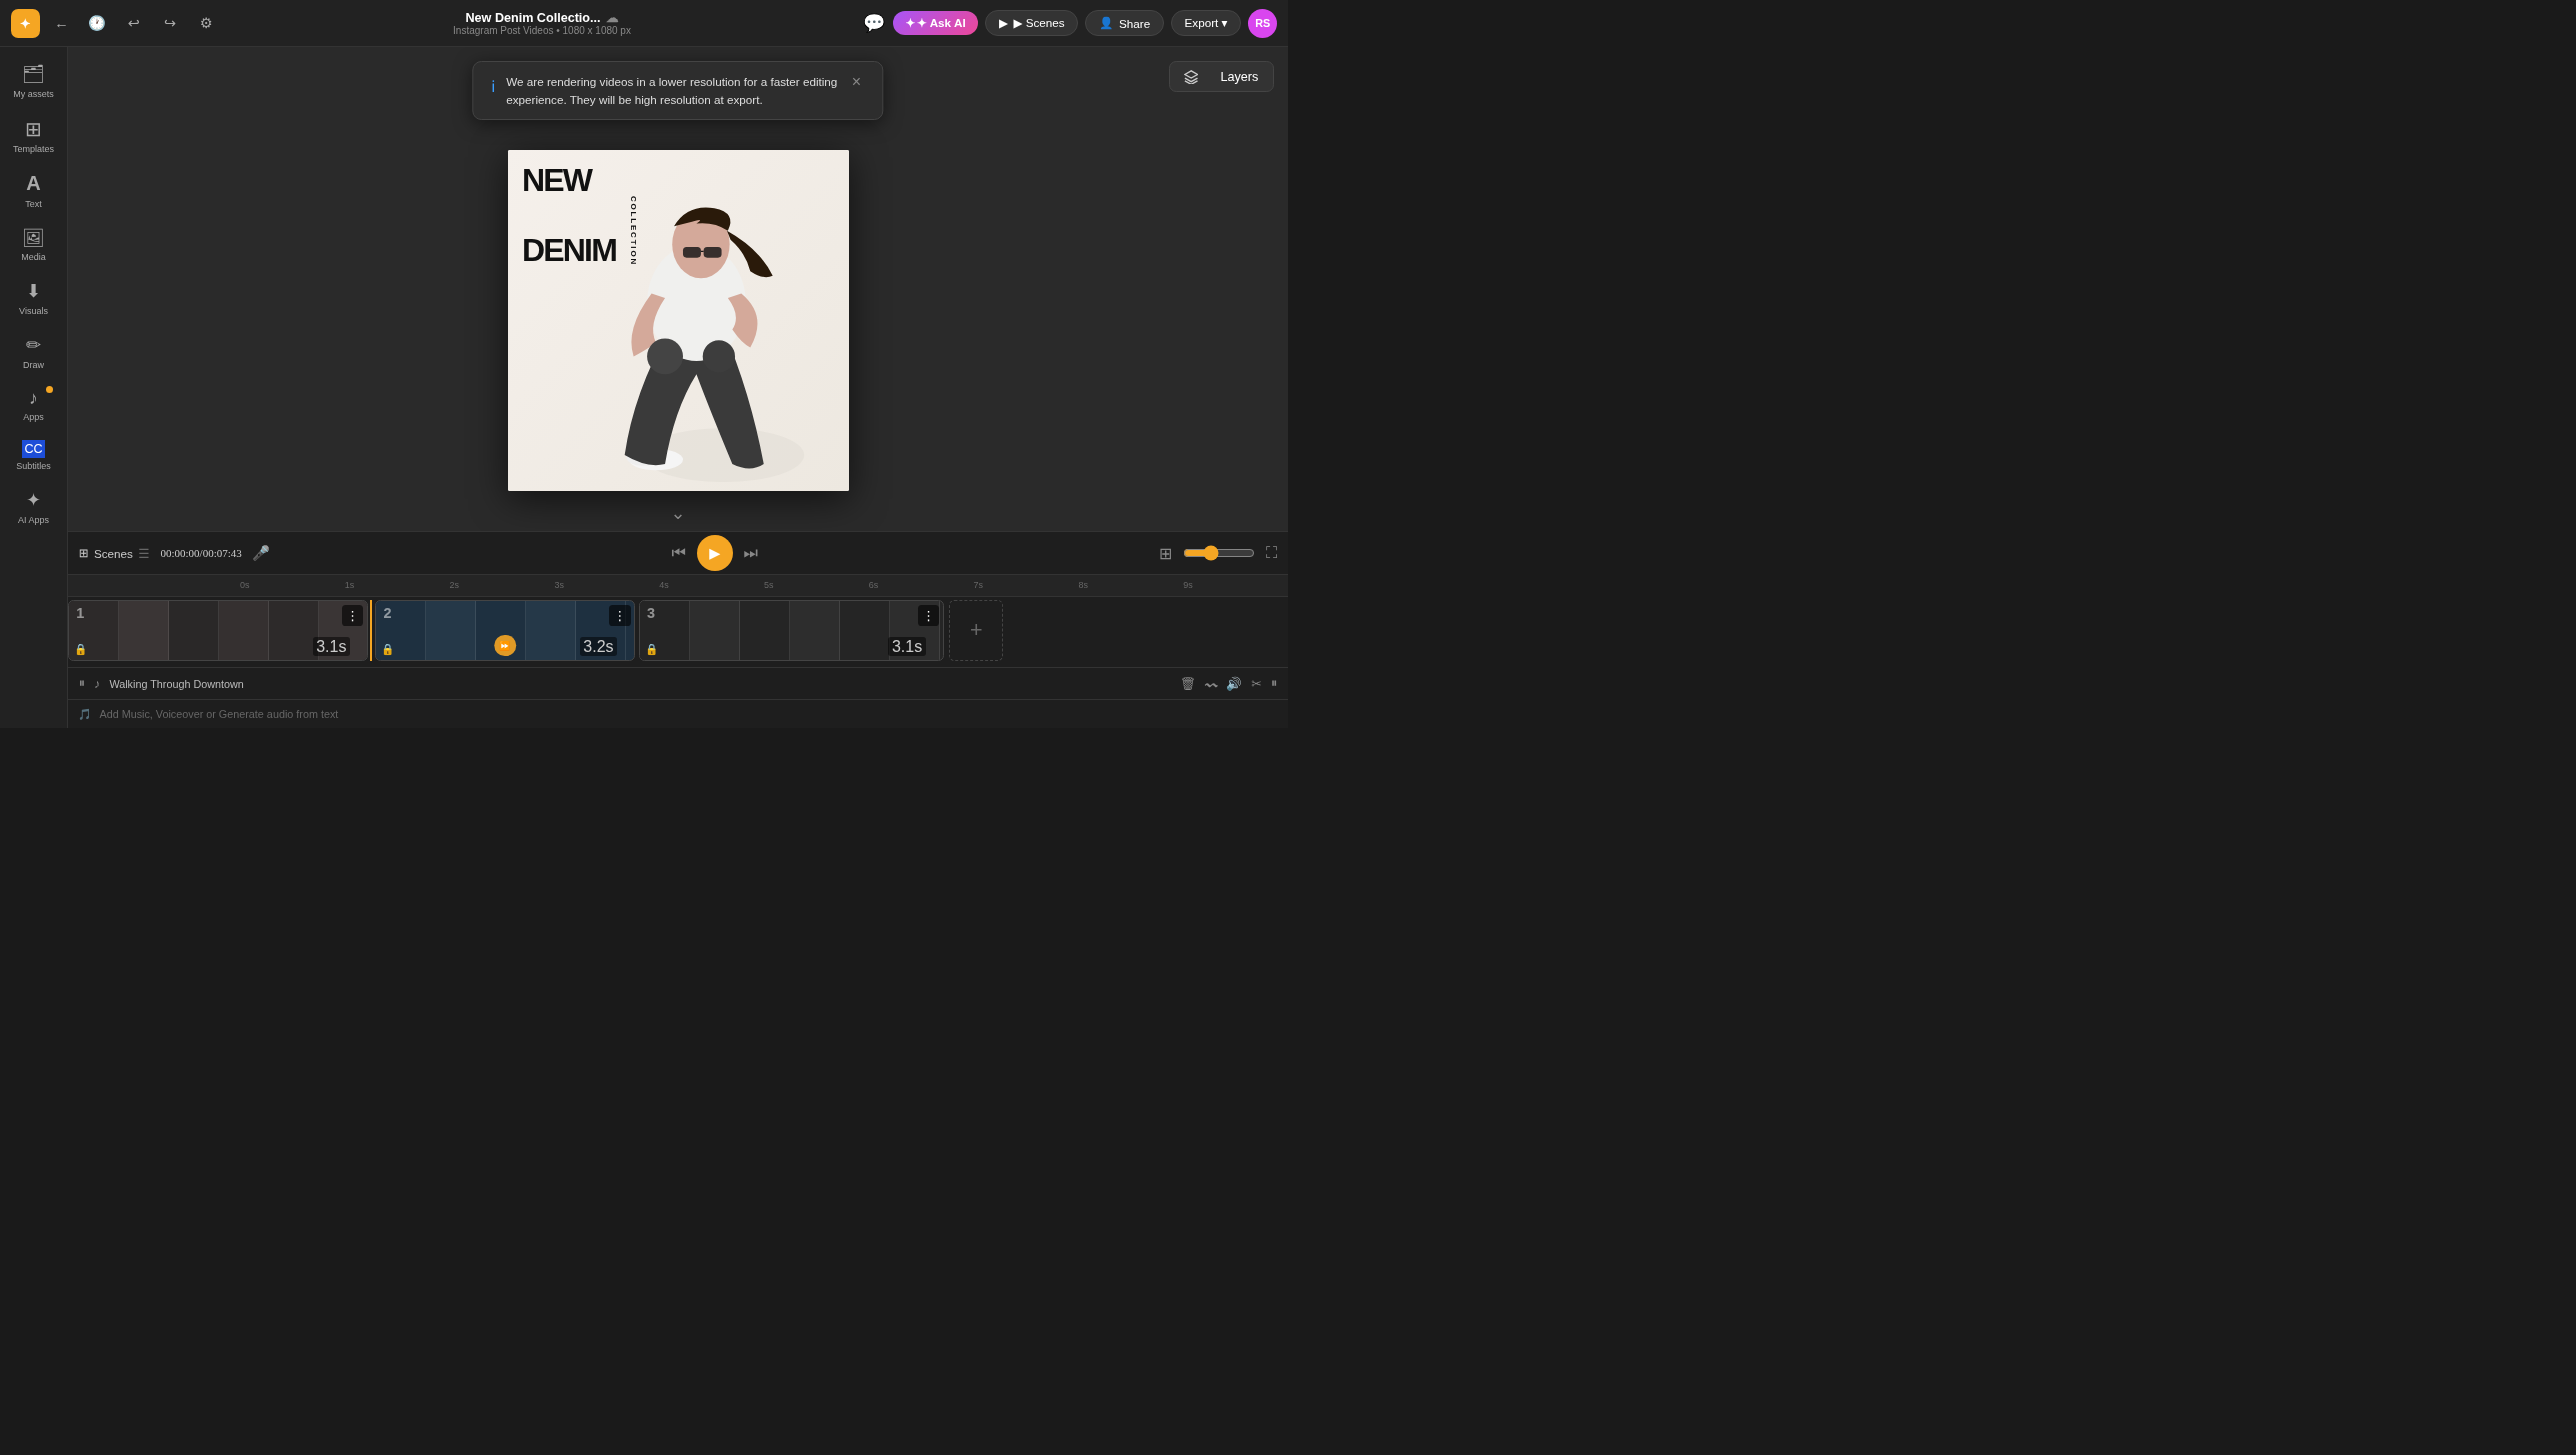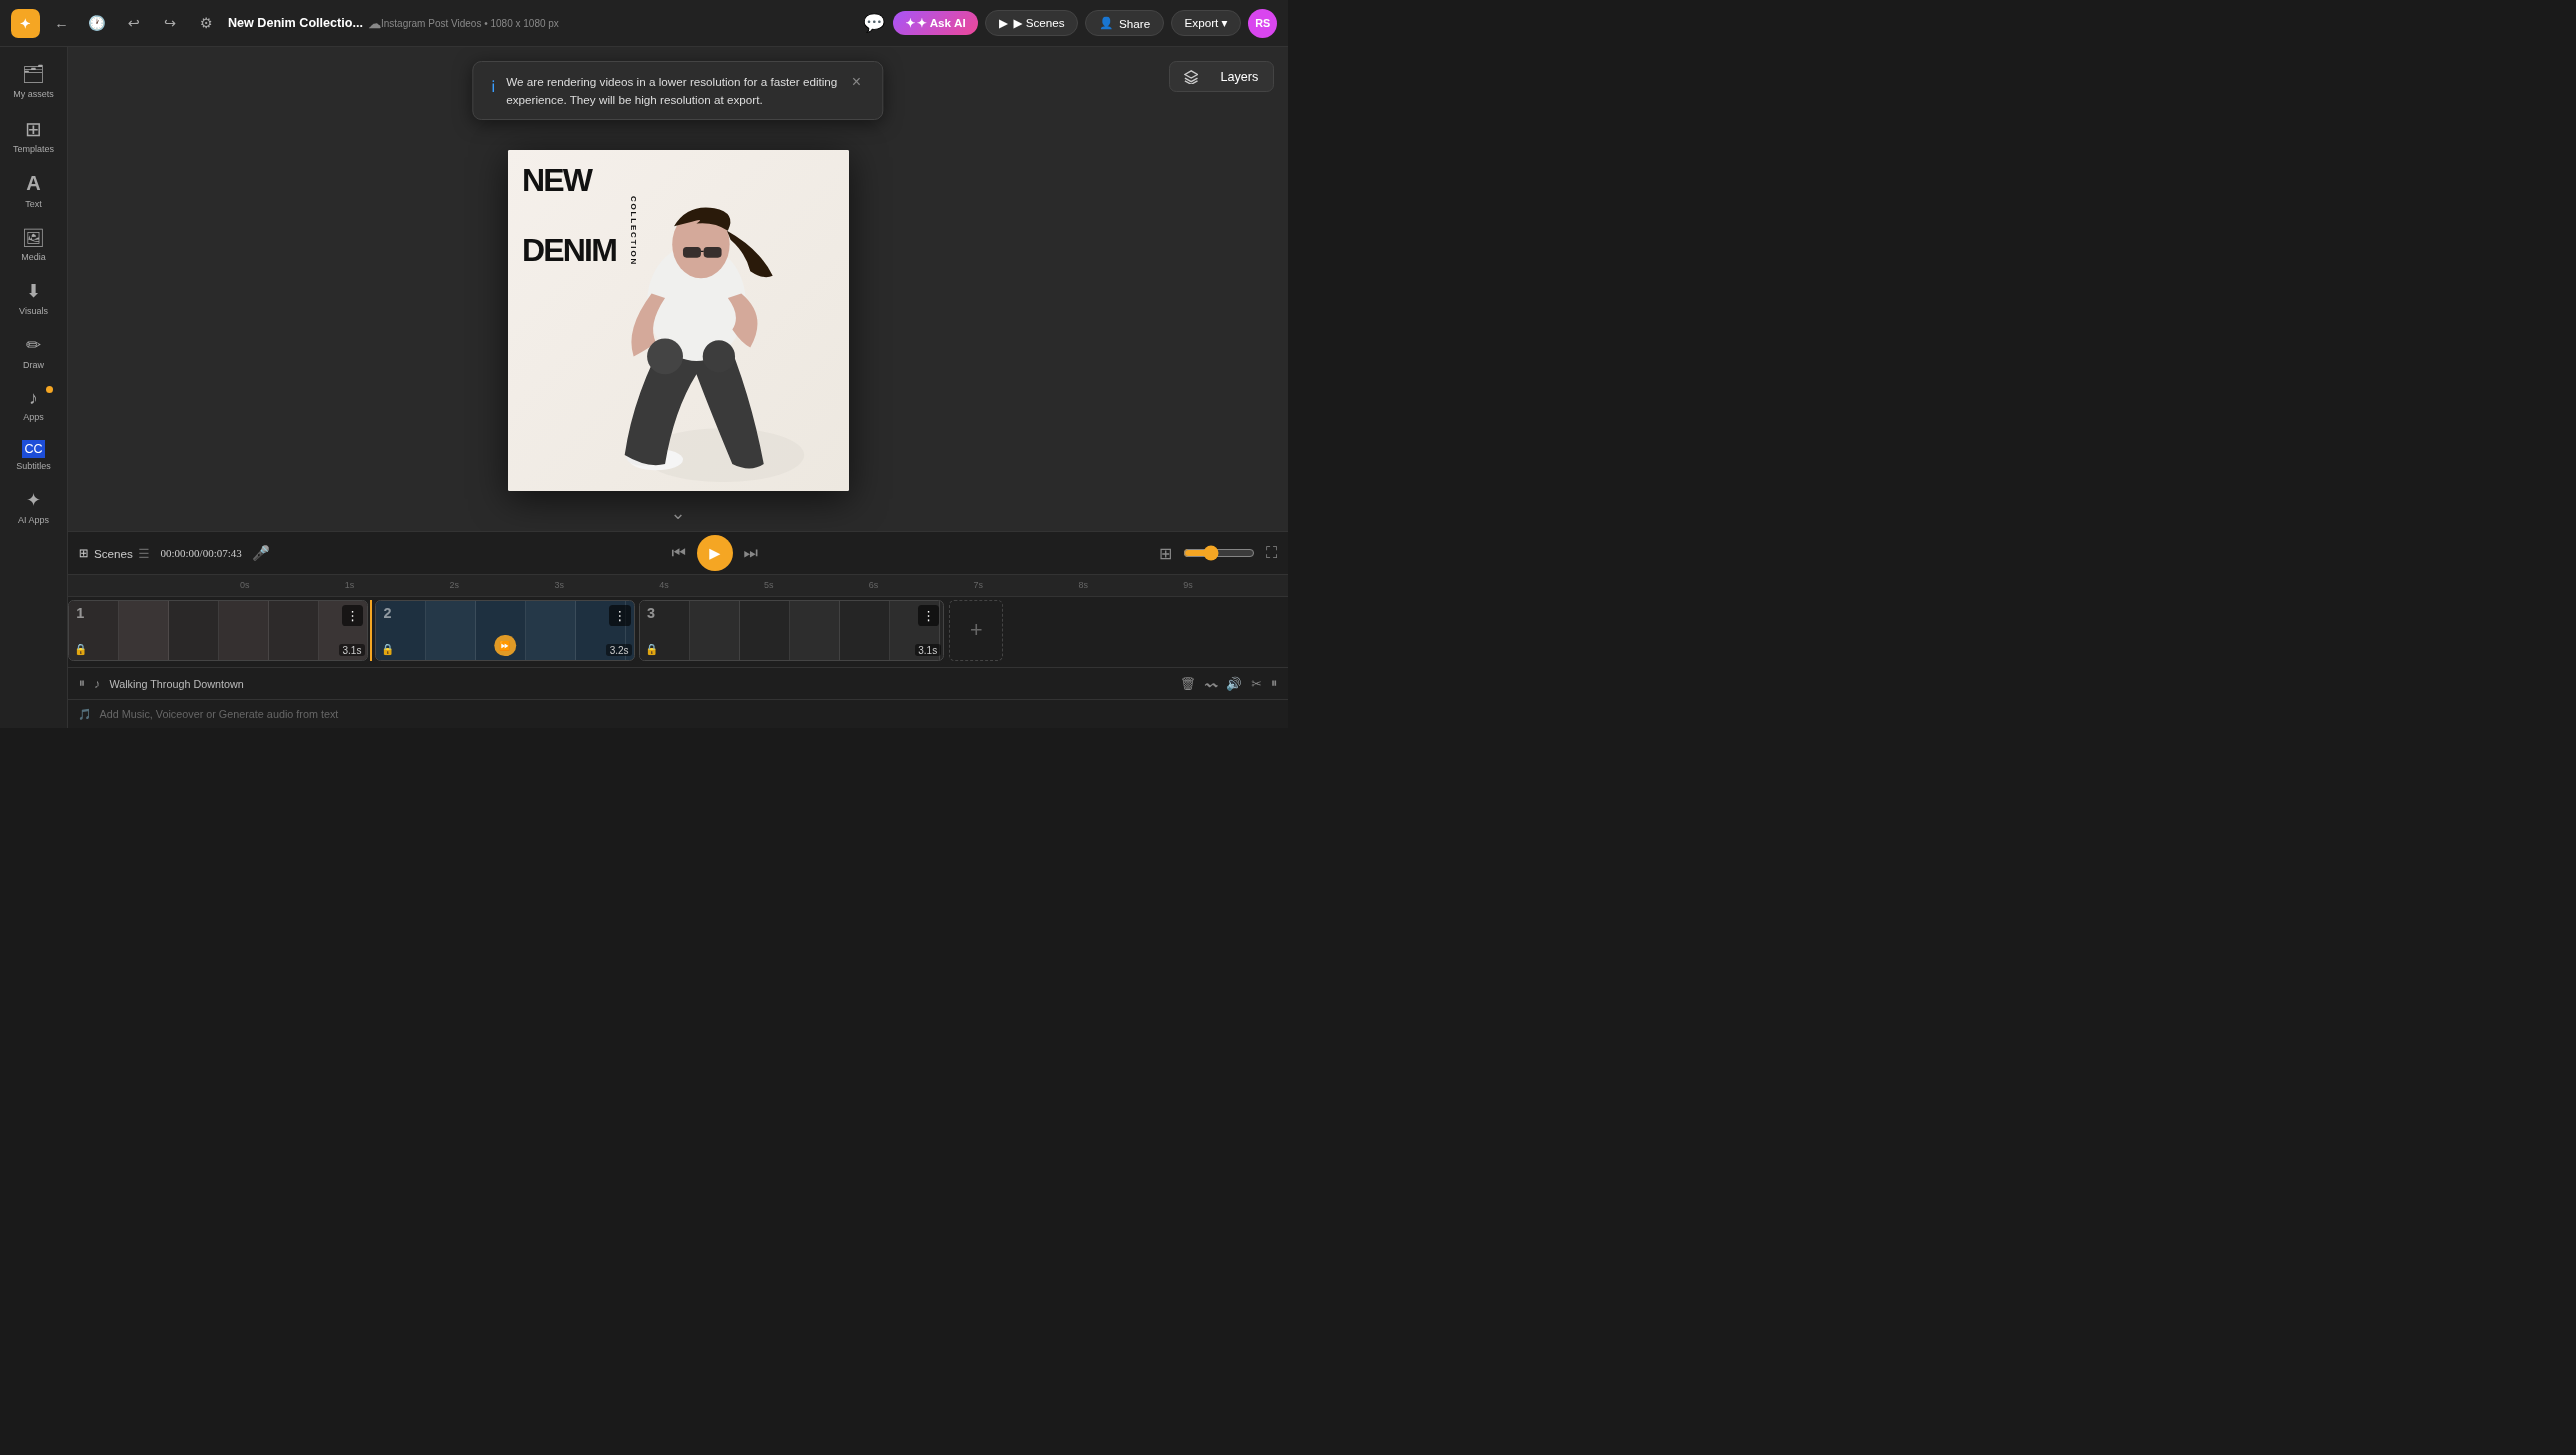--- a/index.html
+++ b/index.html
@@ -47,21 +47,21 @@
       cursor: pointer;
       display: flex;
       align-items: center;
       justify-content: center;
       border-radius: 5.4px;
       font-size: 14.4px;
     }
     .header-title-area {
       flex: 1;
       display: flex;
-      flex-direction: row;
+      flex-direction: column;
       align-items: center;
     }
     .header-title {
       font-size: 12.6px;
       font-weight: 600;
       color: #fff;
       display: flex;
       align-items: center;
       gap: 5.4px;
     }
@@ -391,22 +391,22 @@
       align-items: center;
       justify-content: center;
       color: #666;
       font-size: 21.5px;
       cursor: pointer;
       flex-shrink: 0;
     }
     .clip-duration {
       position: absolute;
       bottom: 3.6px;
-      right: 2px;
-      font-size: 10px;
+      right: 17px;
+      font-size: 16px;
       color: #ccc;
       background: rgba(0,0,0,0.5);
       padding: 0.9px 3.6px;
       border-radius: 2.7px;
     }
     .clip-menu-btn {
       position: absolute;
       top: 3.6px;
       right: 3.6px;
       background: rgba(0,0,0,0.6);

